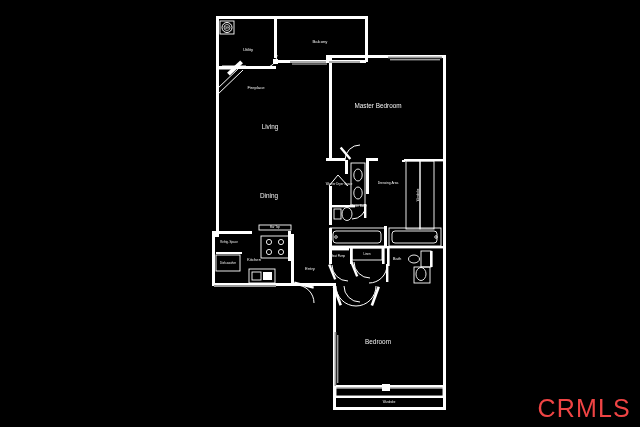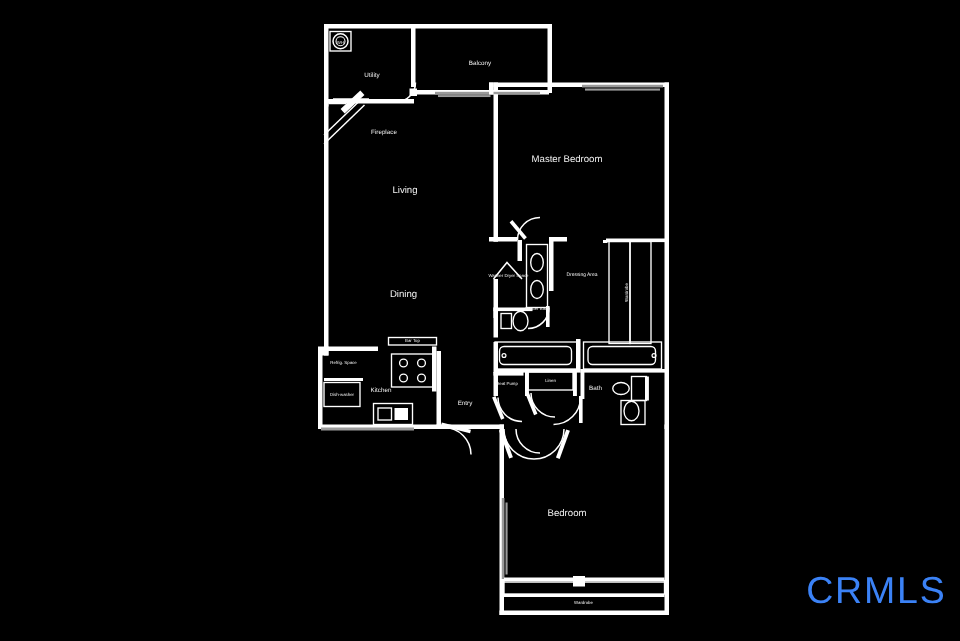--- a/index.html
+++ b/index.html
@@ -45,22 +45,22 @@
     dominant-baseline: middle;
   }
   .lbl-md { font-size: 6.4px; }
   .lbl-sm { font-size: 4.2px; }
   .lbl-xs { font-size: 3.3px; }
   .lbl-xxs { font-size: 2.9px; }
 
   #watermark {
     position: absolute;
     right: 9px;
-    bottom: 20px;
-    color: #3b82f6;
+    bottom: 6px;
+    color: #ef4444;
     font-family: "Liberation Sans", sans-serif;
     font-size: 25px;
     letter-spacing: 1.2px;
     line-height: 1;
     user-select: none;
   }
 </style>
 </head>
 <body>
 

